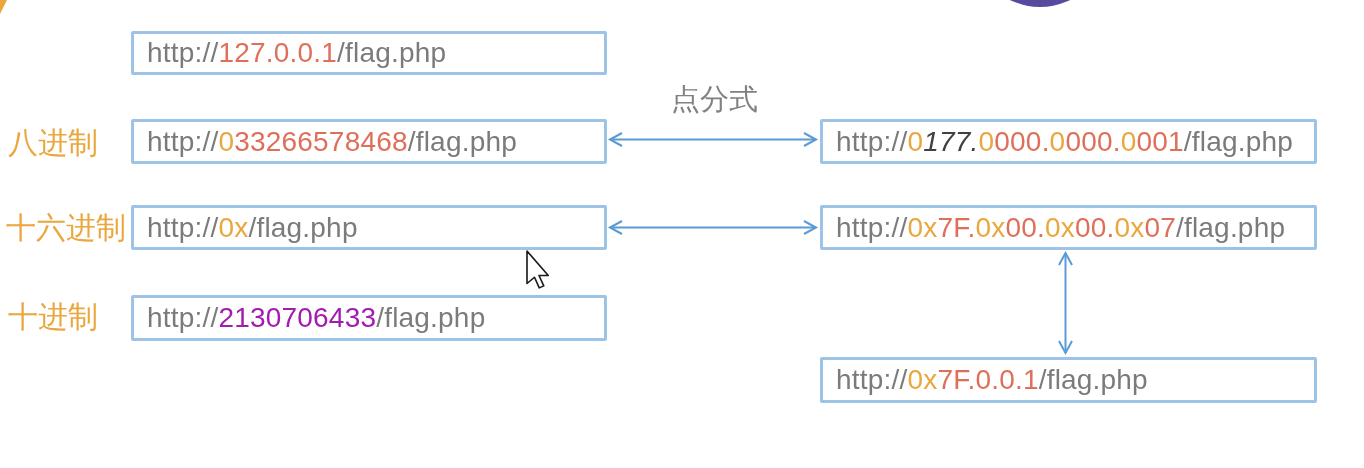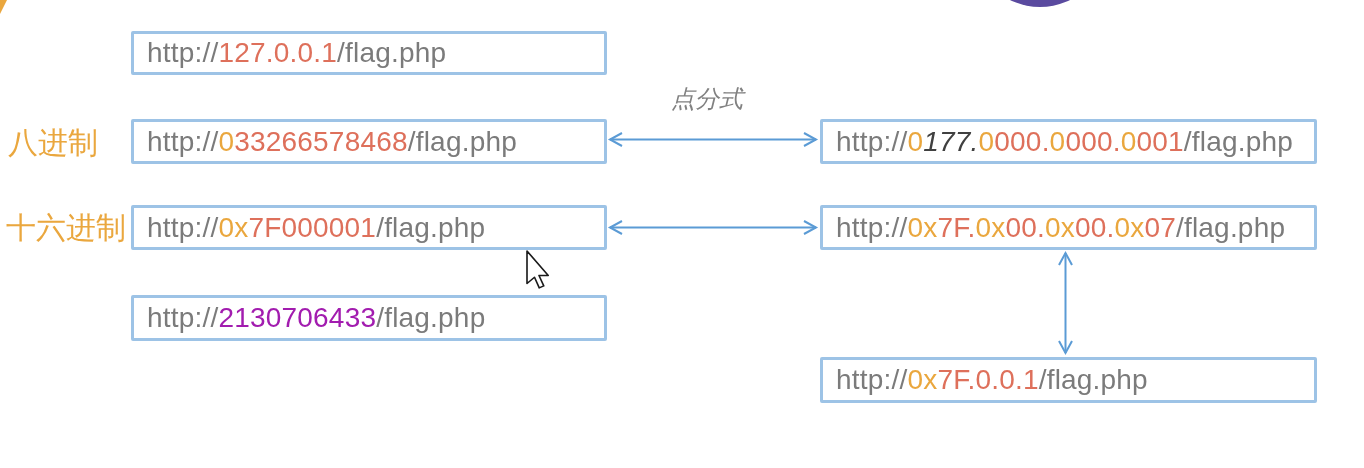--- a/index.html
+++ b/index.html
@@ -48,24 +48,23 @@
     white-space: nowrap;
   }
   #label-octal   { left: 8px; top: 128px; }
   #label-hex     { left: 6px; top: 213px; }
   #label-decimal { left: 8px; top: 302px; }
 
   
   .annotation {
     position: absolute;
     color: var(--annotation-gray, #818181);
-    font-size: 24px;
+    font-size: 29px;
     line-height: 30px;
     white-space: nowrap;
-    font-style: italic;
   }
   #label-dotted      { left: 671px;  top: 84px; }
   #label-convert-one { left: 1117px; top: 288px; }
 
   
   #purple-circle {
     position: absolute;
     left: 972px; top: -129px;
     width: 136px; height: 136px;
     border-radius: 50%;
@@ -89,38 +88,38 @@
 </style>
 </head>
 <body>
 
 <div id="canvas">
 
   <div id="purple-circle"></div>
 
   <div class="base-label" id="label-hex">十六进制</div>
   <div class="base-label" id="label-octal">八进制</div>
+  <div class="base-label" id="label-decimal">十进制</div>
 
   <div class="annotation" id="label-dotted">点分式</div>
 
   <div class="url-box" id="box-loopback">
       <span style="color: rgb(123, 123, 123);">http://</span>
       <span style="color: rgb(222, 112, 91);">127.0.0.1</span>
       <span style="color: rgb(123, 123, 123);">/flag.php</span>
     </div>
   <div class="url-box" id="box-octal">
       <span style="color: rgb(123, 123, 123);">http://</span>
       <span style="color: rgb(234, 167, 62);">0</span>
       <span style="color: rgb(222, 112, 91);">33266578468</span>
       <span style="color: rgb(123, 123, 123);">/flag.php</span>
     </div>
   <div class="url-box" id="box-hex">
       <span style="color: rgb(123, 123, 123);">http://</span>
       <span style="color: rgb(234, 167, 62);">0x</span>
-      <span style="color: rgb(222, 112, 91);">7F000001</span>
       <span style="color: rgb(123, 123, 123);">/flag.php</span>
     </div>
   <div class="url-box" id="box-decimal">
       <span style="color: rgb(123, 123, 123);">http://</span>
       <span style="color: #a21caf;">2130706433</span>
       <span style="color: rgb(123, 123, 123);">/flag.php</span>
     </div>
 
   <div class="url-box" id="box-octal-dotted">
       <span style="color: rgb(123, 123, 123);">http://</span>

